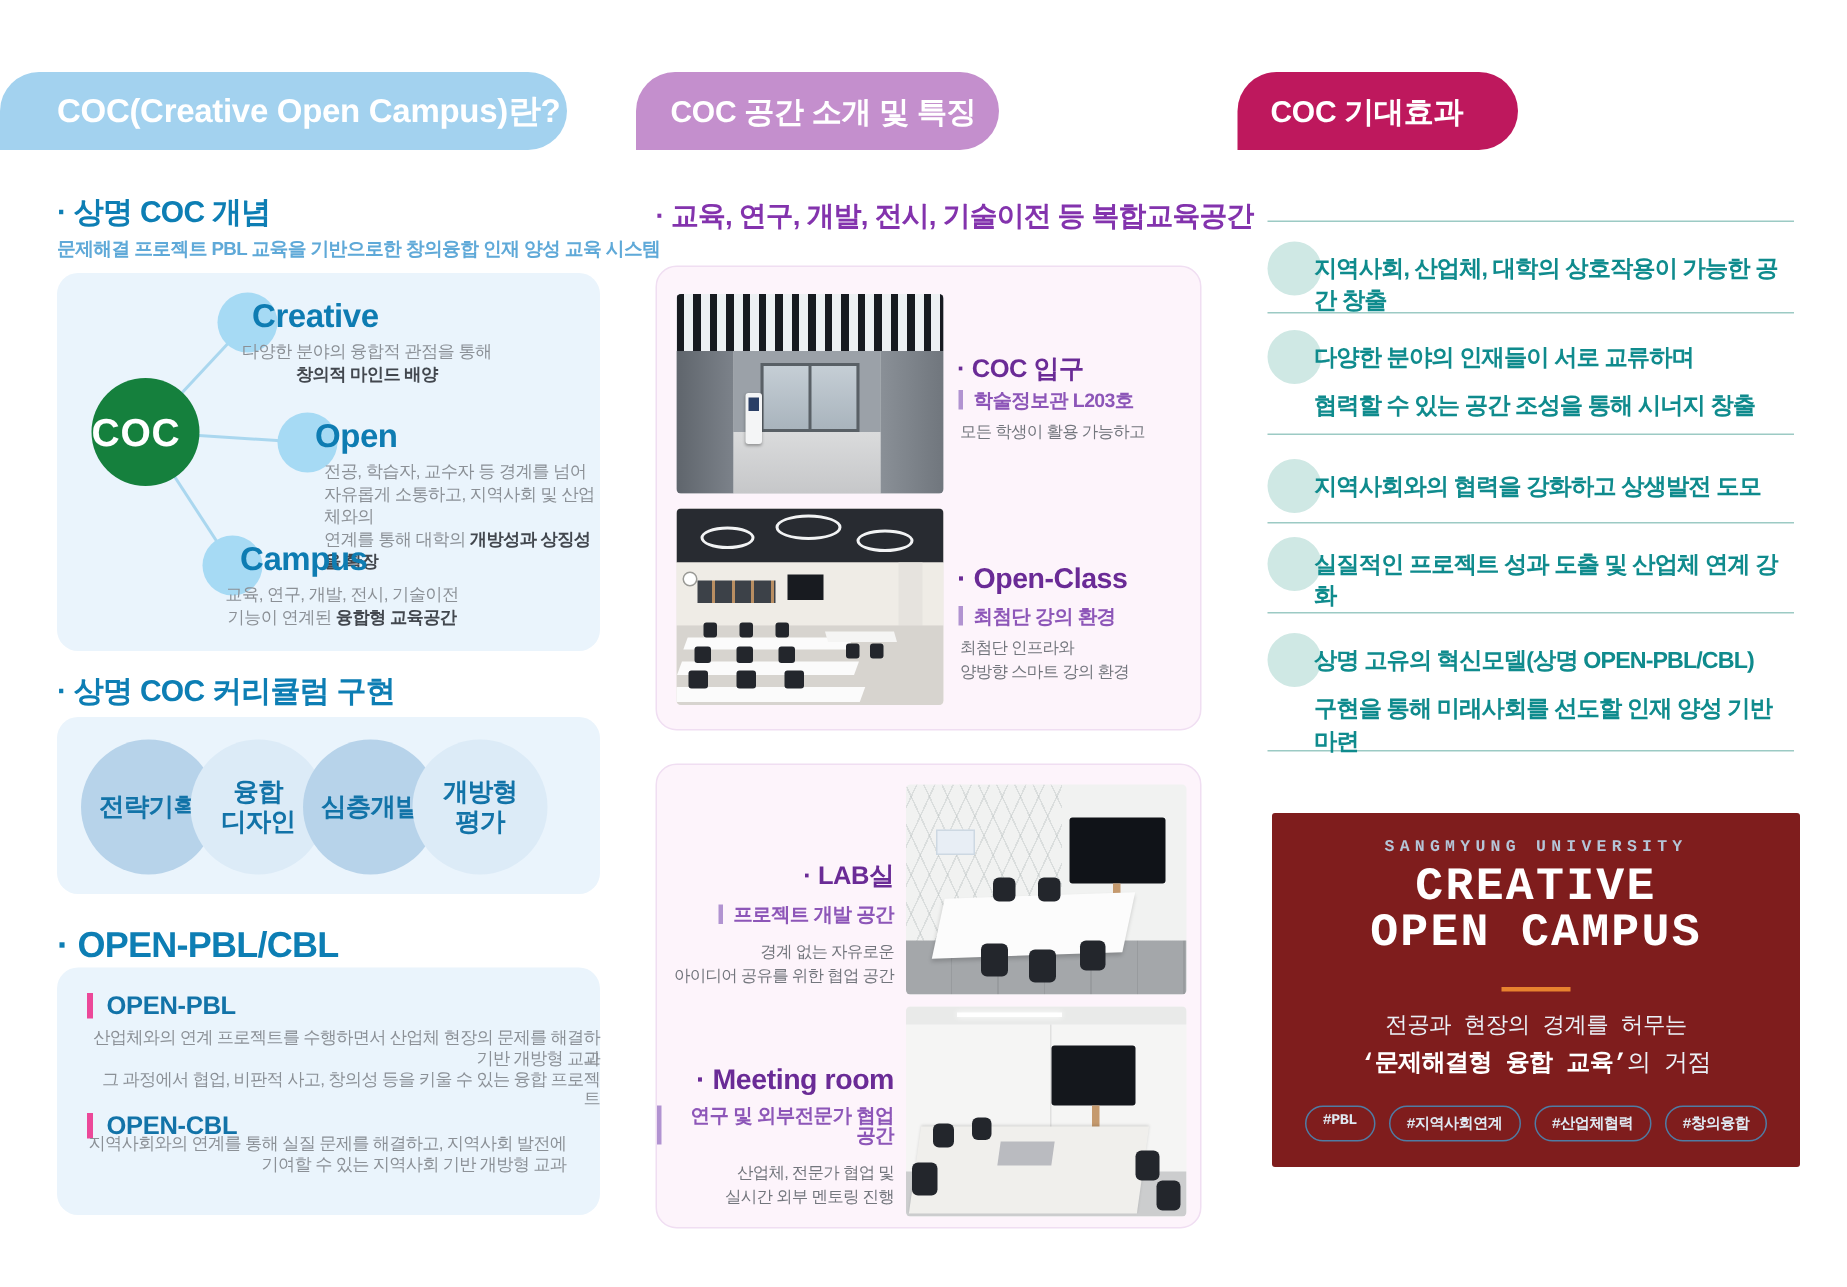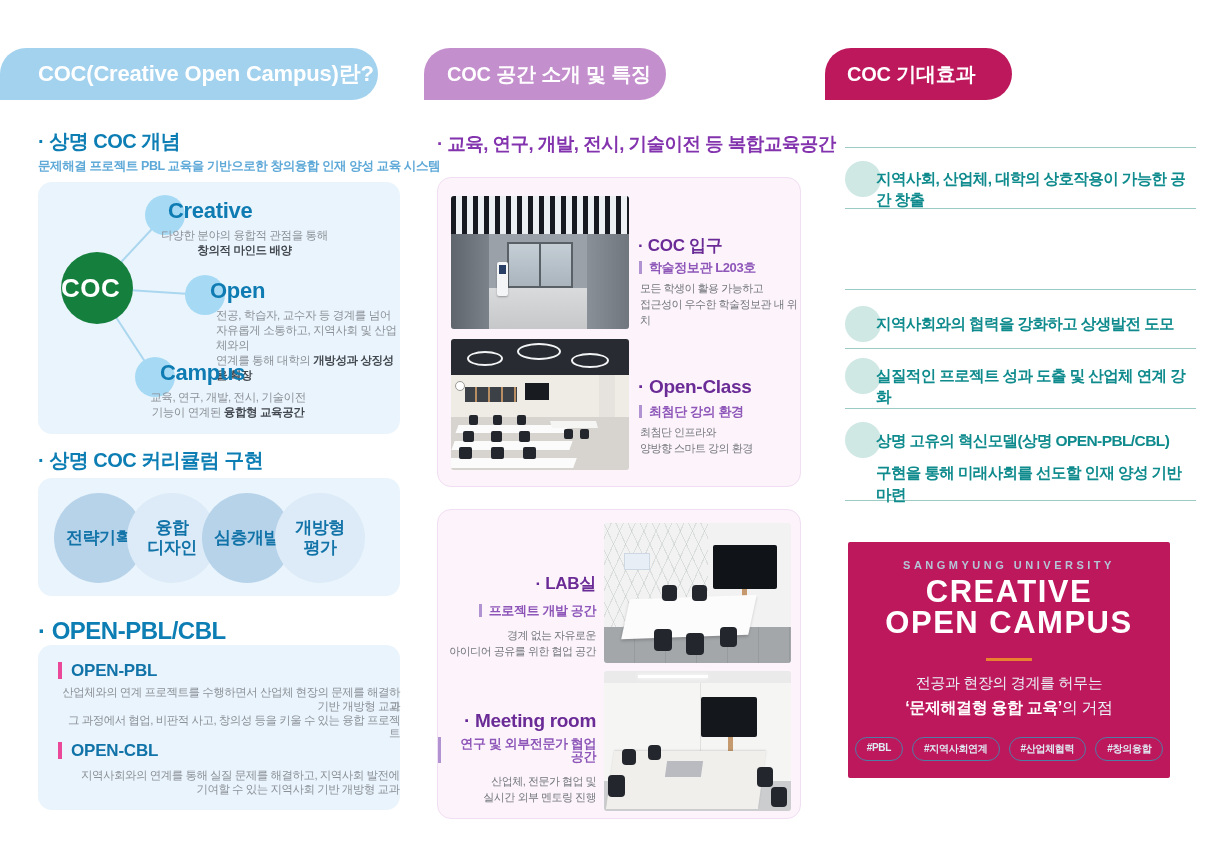--- a/index.html
+++ b/index.html
@@ -37,21 +37,21 @@
   .ph *{position:absolute;}
   .chair{position:absolute;background:#23262c;border-radius:2px;}
   
   .sep{position:absolute;left:845px;width:351px;height:1px;background:#9ccac4;}
   .effect{position:absolute;left:845px;width:351px;}
   .edot{position:absolute;width:36px;height:36px;border-radius:50%;background:#cfe8e4;left:0;top:-8px;}
   .eline{position:relative;z-index:1;padding-left:31px;font-weight:800;font-size:15.5px;
          color:#0f8b8d;letter-spacing:-0.6px;}
   .eline.two{height:32px;line-height:22px;}
   
-  .card{position:absolute;left:848px;top:542px;width:322px;height:236px;background:#be185d;border-radius:2px;}
+  .card{position:absolute;left:848px;top:542px;width:352px;height:236px;background:#7f1d1d;border-radius:2px;font-family:Liberation Mono, monospace;}
   .card-univ{position:absolute;top:17px;width:100%;text-align:center;font-size:11px;letter-spacing:3.5px;
              color:#b5c5d7;font-weight:600;}
   .card-title{position:absolute;width:100%;text-align:center;font-size:31px;font-weight:800;color:#ffffff;
               letter-spacing:1.5px;line-height:34px;}
   .card-div{position:absolute;top:116px;left:50%;margin-left:-23px;width:46px;height:3px;background:#e8822f;}
   .card-line{position:absolute;width:100%;text-align:center;color:#eaf0f6;font-size:15px;letter-spacing:-0.4px;}
   .tags{position:absolute;top:195px;width:100%;display:flex;justify-content:center;gap:9px;}
   .tagpill{border:1px solid #4f7ca4;border-radius:13px;color:#dfe9f2;font-size:10px;font-weight:700;
            padding:4px 11px;letter-spacing:-0.3px;}
 </style>
@@ -121,21 +121,21 @@
   <div class="sec-h blue-h" style="left:38px;top:617px;font-size:24px;">· OPEN-PBL/CBL</div>
 
   <div class="box-blue" style="left:38px;top:645px;width:362px;height:165px;">
     <div class="pbl-h" style="left:20px;top:17px;">OPEN-PBL</div>
     <div class="pbl-body" style="left:21px;top:41px;">
       <div>산업체와의 연계 프로젝트를 수행하면서 산업체 현장의 문제를 해결하고</div>
       <div>기반 개방형 교과</div>
       <div>그 과정에서 협업, 비판적 사고, 창의성 등을 키울 수 있는 융합 프로젝트</div>
     </div>
     <div class="pbl-h" style="left:20px;top:97px;">OPEN-CBL</div>
-    <div class="pbl-body" style="left:21px;top:124px;margin-left:22px;">
+    <div class="pbl-body" style="left:21px;top:112px;">
       <div>지역사회와의 연계를 통해 실질 문제를 해결하고, 지역사회 발전에</div>
       <div>기여할 수 있는 지역사회 기반 개방형 교과</div>
     </div>
   </div>
 
   <div class="pill" style="left:424px;top:48px;width:242px;background:#c48fcd;padding-left:23px;">
     <span>COC 공간 소개 및 특징</span>
   </div>
 
   <div class="sec-h purple-h" style="left:437px;top:131px;">· 교육, 연구, 개발, 전시, 기술이전 등 복합교육공간</div>
@@ -153,21 +153,20 @@
       <div style="left:46px;top:66px;width:11px;height:34px;background:#f4f5f6;border-radius:2px;box-shadow:0 1px 2px rgba(0,0,0,.3);"></div>
       <div style="left:48px;top:69px;width:7px;height:9px;background:#2a3f66;"></div>
     </div>
 
     <div class="sp-title" style="left:200px;top:56px;font-size:17px;">· COC 입구</div>
     <div class="abs" style="left:201px;top:80px;">
       <span class="sp-tag">학술정보관 L203호</span>
     </div>
     <div class="sp-body" style="left:202px;top:102px;">
       <div>모든 학생이 활용 가능하고</div>
-      <div>접근성이 우수한 학술정보관 내 위치</div>
     </div>
 
     <div class="ph" style="left:13px;top:161px;width:178px;height:131px;background:#eae7e1;">
       <div style="left:0;top:0;right:0;height:36px;background:#282b31;"></div>
       <div style="left:16px;top:12px;width:32px;height:11px;border:2px solid #f2f3f4;border-radius:50%;"></div>
       <div style="left:66px;top:4px;width:40px;height:13px;border:2px solid #f2f3f4;border-radius:50%;"></div>
       <div style="left:120px;top:14px;width:34px;height:11px;border:2px solid #f2f3f4;border-radius:50%;"></div>
       <div style="left:0;top:36px;right:0;height:42px;background:#efece6;"></div>
       <div style="left:4px;top:42px;width:8px;height:8px;border-radius:50%;background:#fff;border:1px solid #9a9a96;"></div>
       <div style="left:14px;top:48px;width:52px;height:15px;background:repeating-linear-gradient(90deg,#3c4148 0 10px,#b98e62 10px 12px,#3c4148 12px 13px);"></div>
@@ -264,20 +263,25 @@
   <div class="sep" style="top:208px;"></div>
   <div class="sep" style="top:289px;"></div>
   <div class="sep" style="top:348px;"></div>
   <div class="sep" style="top:408px;"></div>
   <div class="sep" style="top:500px;"></div>
 
   <div class="effect" style="top:169px;">
     <span class="edot"></span>
     <div class="eline">지역사회, 산업체, 대학의 상호작용이 가능한 공간 창출</div>
   </div>
+  <div class="effect" style="top:228px;">
+    <span class="edot"></span>
+    <div class="eline two">다양한 분야의 인재들이 서로 교류하며</div>
+    <div class="eline two">협력할 수 있는 공간 조성을 통해 시너지 창출</div>
+  </div>
   <div class="effect" style="top:314px;">
     <span class="edot"></span>
     <div class="eline">지역사회와의 협력을 강화하고 상생발전 도모</div>
   </div>
   <div class="effect" style="top:366px;">
     <span class="edot"></span>
     <div class="eline">실질적인 프로젝트 성과 도출 및 산업체 연계 강화</div>
   </div>
   <div class="effect" style="top:430px;">
     <span class="edot"></span>

